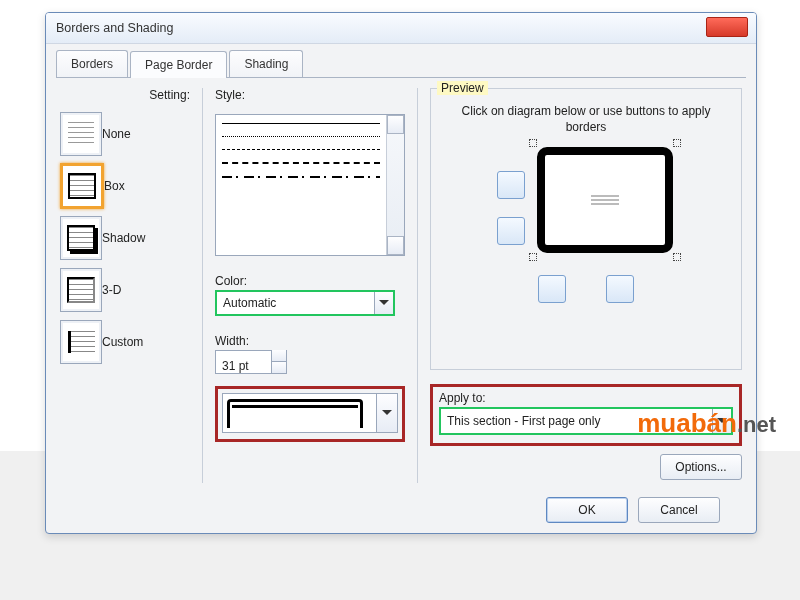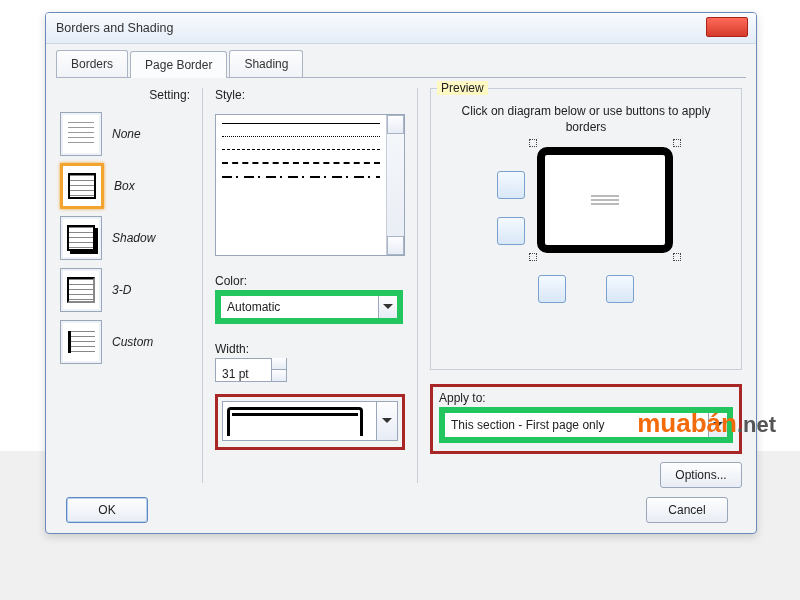--- a/index.html
+++ b/index.html
@@ -83,23 +83,21 @@
     gap: 12px;
     height: 395px;
   }
 
   
   .col-setting { width: 130px; text-align: right; }
   .col-setting .hdr { margin-bottom: 6px; }
   .setting-row {
     display: flex;
     align-items: center;
-    gap: 10px;
     height: 52px;
-    font-style: italic;
   }
   .setting-thumb {
     width: 40px; height: 42px;
     background: #fff;
     border:1px solid #9aa7bb;
     display:flex;align-items:center;justify-content:center;
     box-shadow: inset 0 0 0 2px #eef1f6;
   }
   .setting-row.selected .setting-thumb {
     border: 2px solid #f2a330;
@@ -176,21 +174,21 @@
     display:flex;flex-direction:column;justify-content:space-between;
   }
   .sbtn { height:17px;border:1px solid #aab4c4;background:linear-gradient(#fefeff,#e7ecf5);margin:0; }
 
   .mid-field { margin-top:18px; }
   .mid-field .lbl { font-size:12px; }
 
   .combo {
     margin-top:2px;
     height:22px;
-    border:6px solid #22c55e;
+    border:2px solid #22c55e;
     background:#fff;
     display:flex;align-items:center;justify-content:space-between;
     padding-left:6px;
   }
   .combo .dd {
     width:18px;height:100%;
     border-left:1px solid #9aa7bb;
     background:linear-gradient(#fdfdff,#e7ecf5);
     display:flex;align-items:center;justify-content:center;
   }
@@ -264,22 +262,22 @@
   .options-row { display:flex; justify-content:flex-end; margin-top:8px; }
   .btn {
     min-width:80px;height:24px;
     border:1px solid #9aa7bb;border-radius:3px;
     background:linear-gradient(#fefeff,#e8edf4);
     display:inline-flex;align-items:center;justify-content:center;cursor:default;
   }
   .btn.primary{ border-color:#5e88c1; box-shadow:0 0 0 1px #bcd1ee inset; }
 
   .foot {
-    position:absolute;left:0;right:8px;bottom:10px;
-    display:flex;gap:10px;justify-content:space-between;padding:0 20px;
+    position:absolute;left:0;right:16px;bottom:10px;
+    display:flex;gap:10px;justify-content:flex-end;padding:0 20px;
   }
 
   .brand {
     position:absolute;right:24px;bottom:12px;
     font-family: Arial, sans-serif;
     font-weight:900; font-size:26px;
     color:#f26a0a;
   }
   .brand .net{ color:#555; font-weight:700; font-size:22px; }
 </style>

